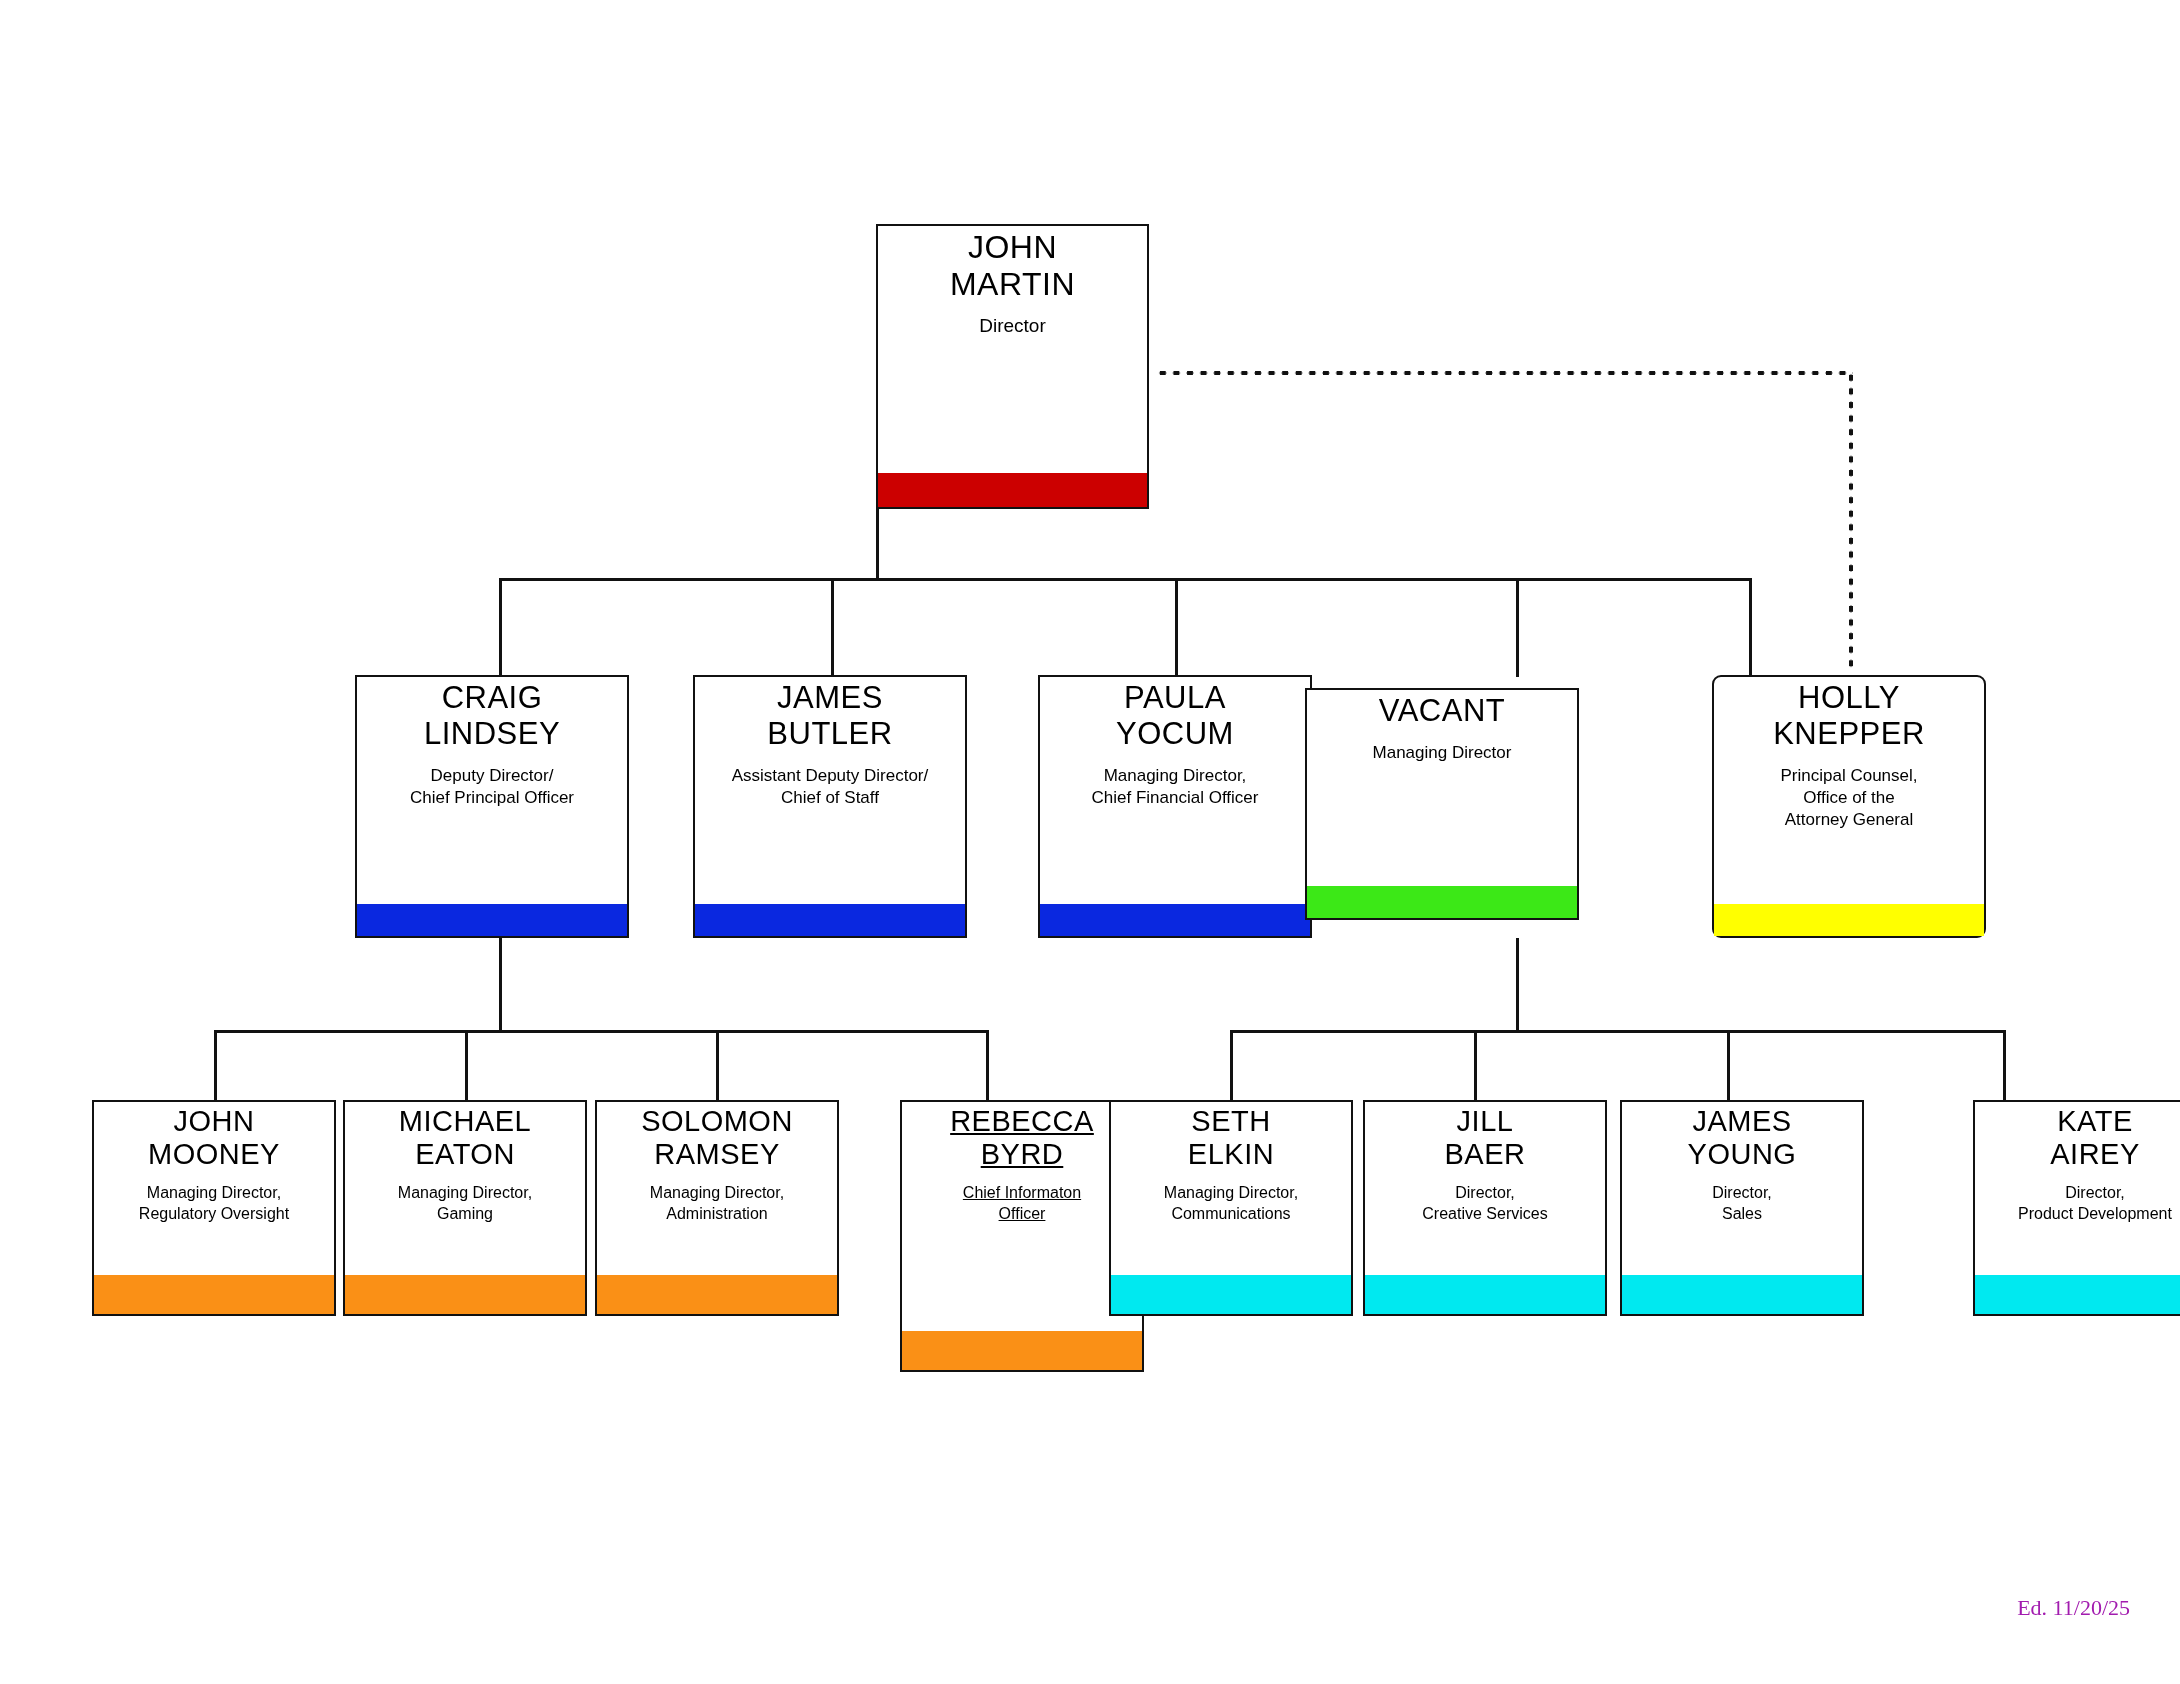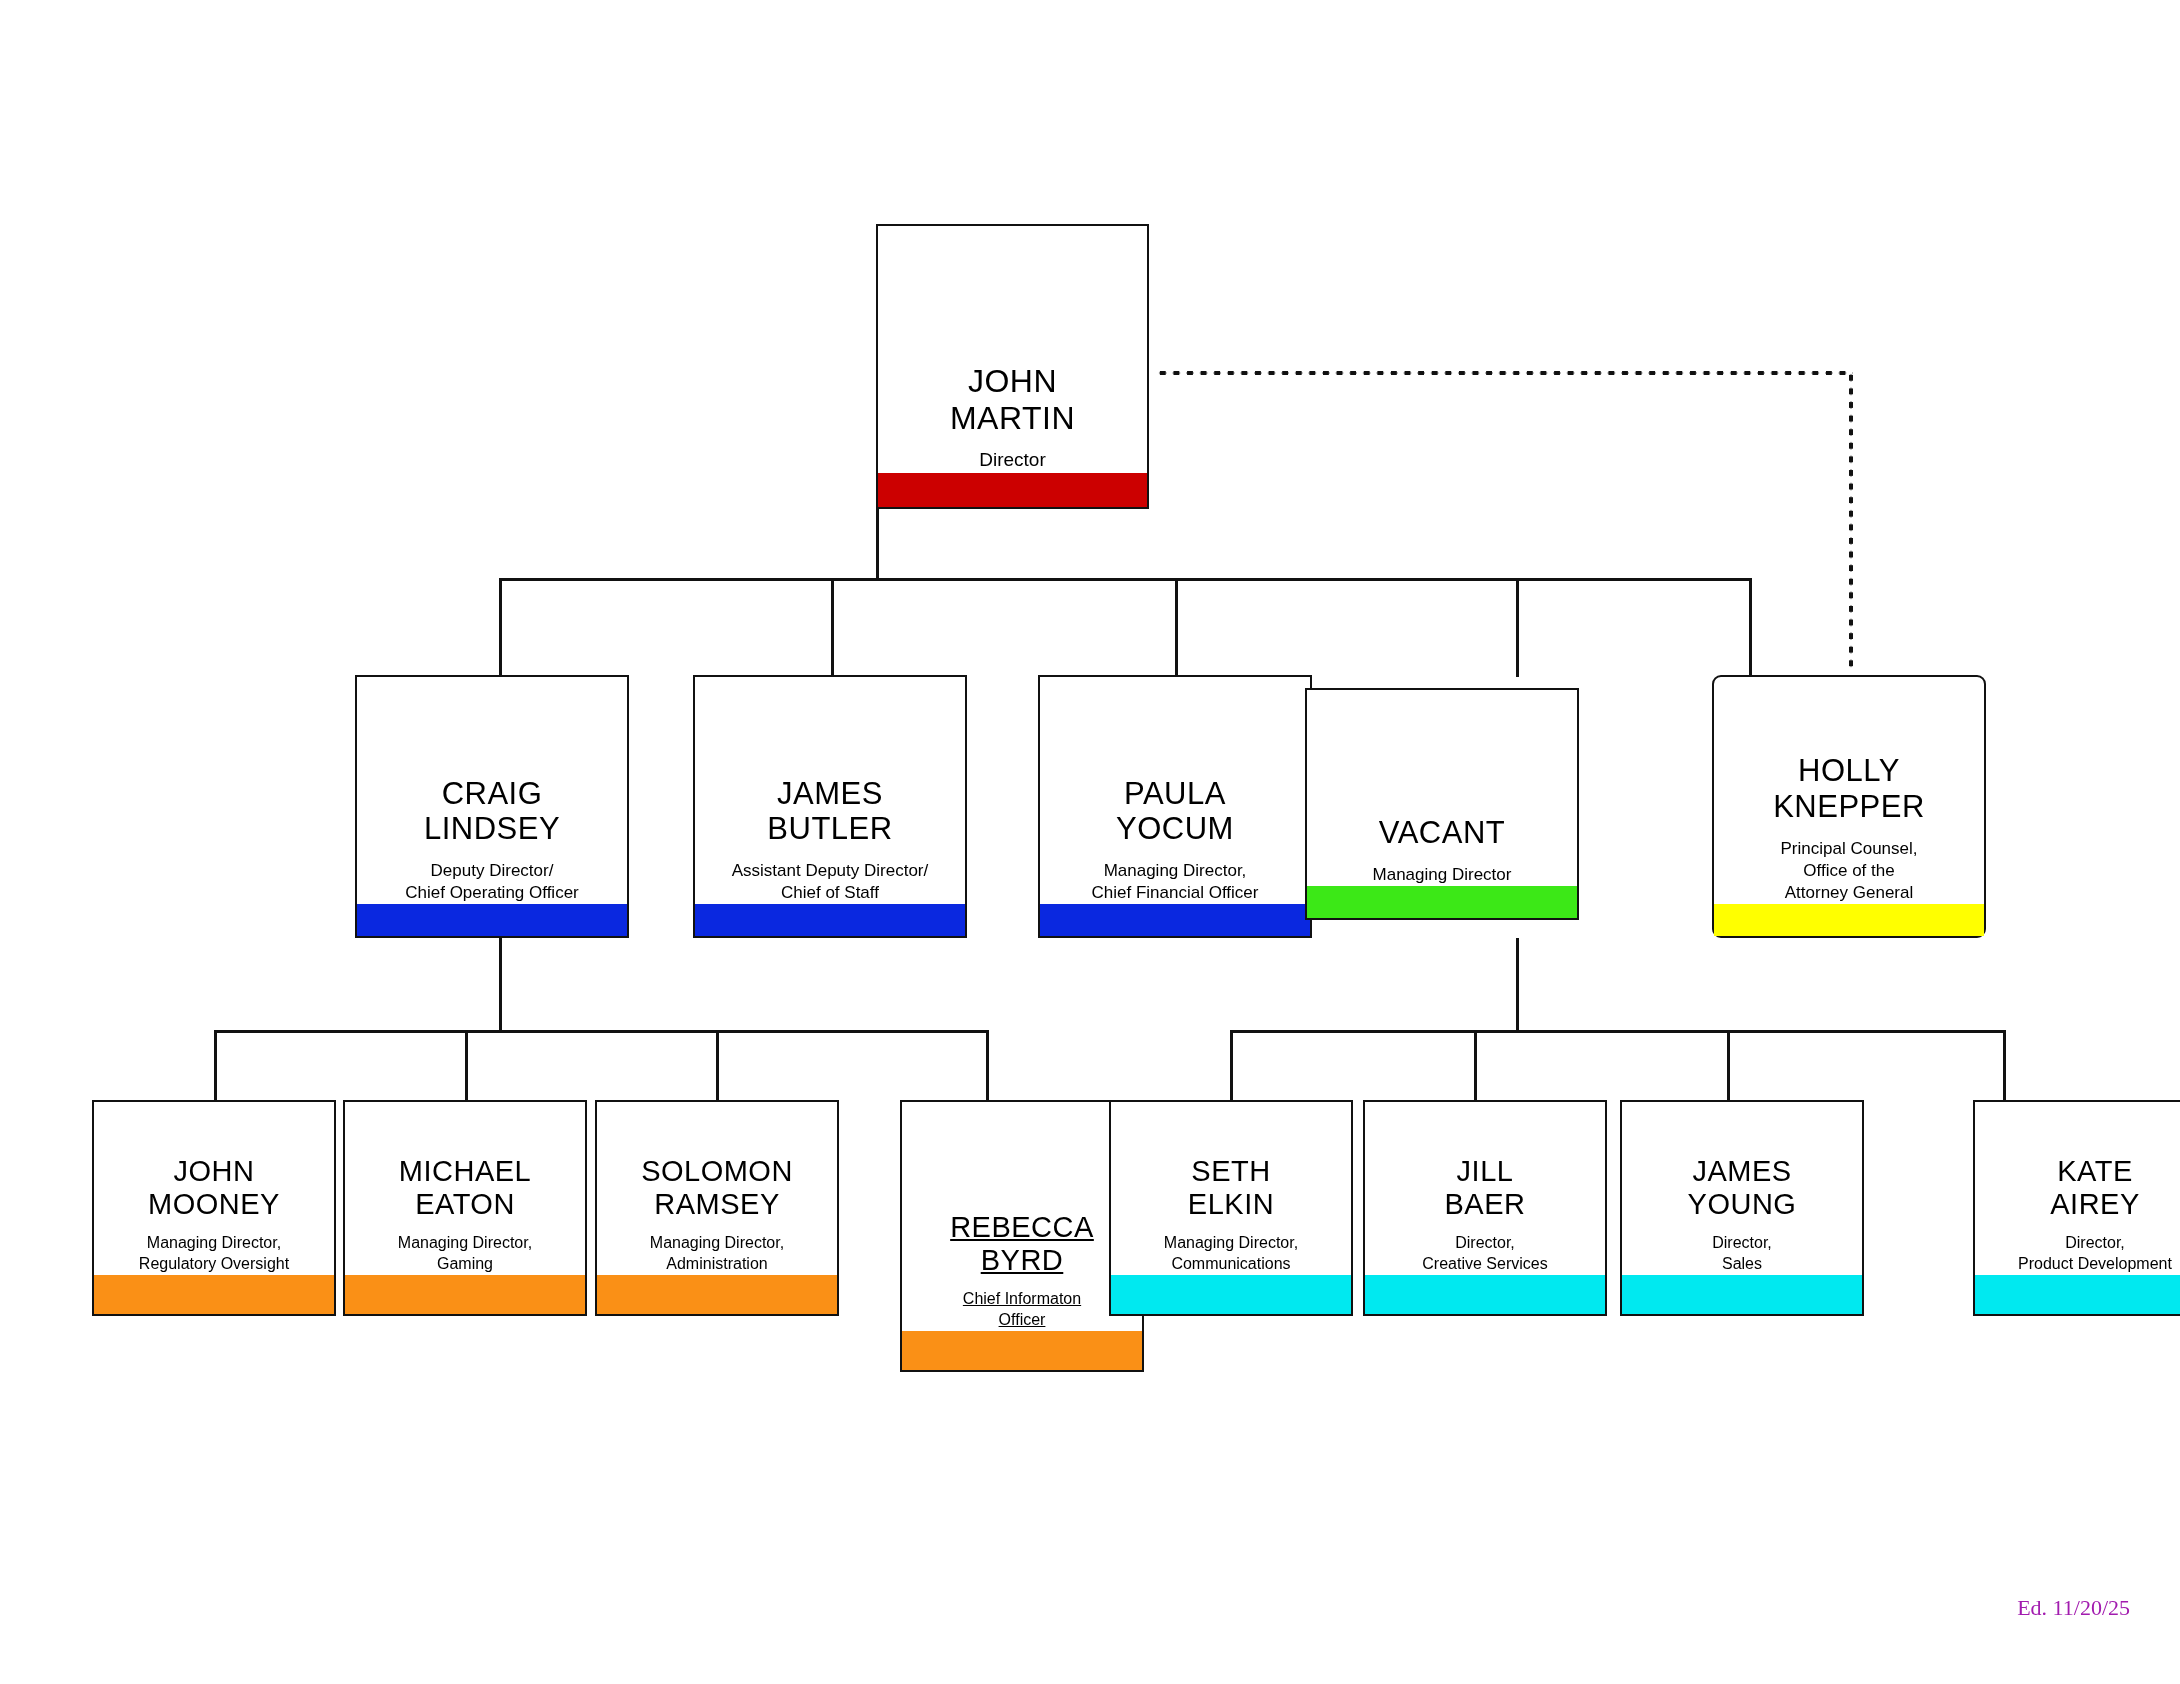--- a/index.html
+++ b/index.html
@@ -27,21 +27,21 @@
     background: #ffffff;
     display: flex;
     flex-direction: column;
     align-items: stretch;
   }
   .node .body {
     flex: 1 1 auto;
     display: flex;
     flex-direction: column;
     align-items: center;
-    justify-content: flex-end;
+    justify-content: flex-start;
     text-align: center;
     padding: 3.4px 5.1px 0 5.1px;
   }
   .node .name {
     font-size: 31px;
     line-height: 1.14;
     letter-spacing: 0.5px;
     font-weight: 400;
     white-space: pre-line;
   }
@@ -141,21 +141,21 @@
       <div class="title">Director</div>
     </div>
     <div class="bar" style="height:34px; background:#cc0000;"></div>
   </div>
 
   <div class="node tier2" style="left:355px; top:675px; width:274px; height:263px;">
     <div class="body">
       <div class="name">CRAIG
 LINDSEY</div>
       <div class="title">Deputy Director/
-Chief Operating Officer</div>
+Chief Principal Officer</div>
     </div>
     <div class="bar" style="height:32px; background:#0a28e0;"></div>
   </div>
 
   <div class="node tier2" style="left:693px; top:675px; width:274px; height:263px;">
     <div class="body">
       <div class="name">JAMES
 BUTLER</div>
       <div class="title">Assistant Deputy Director/
 Chief of Staff</div>

